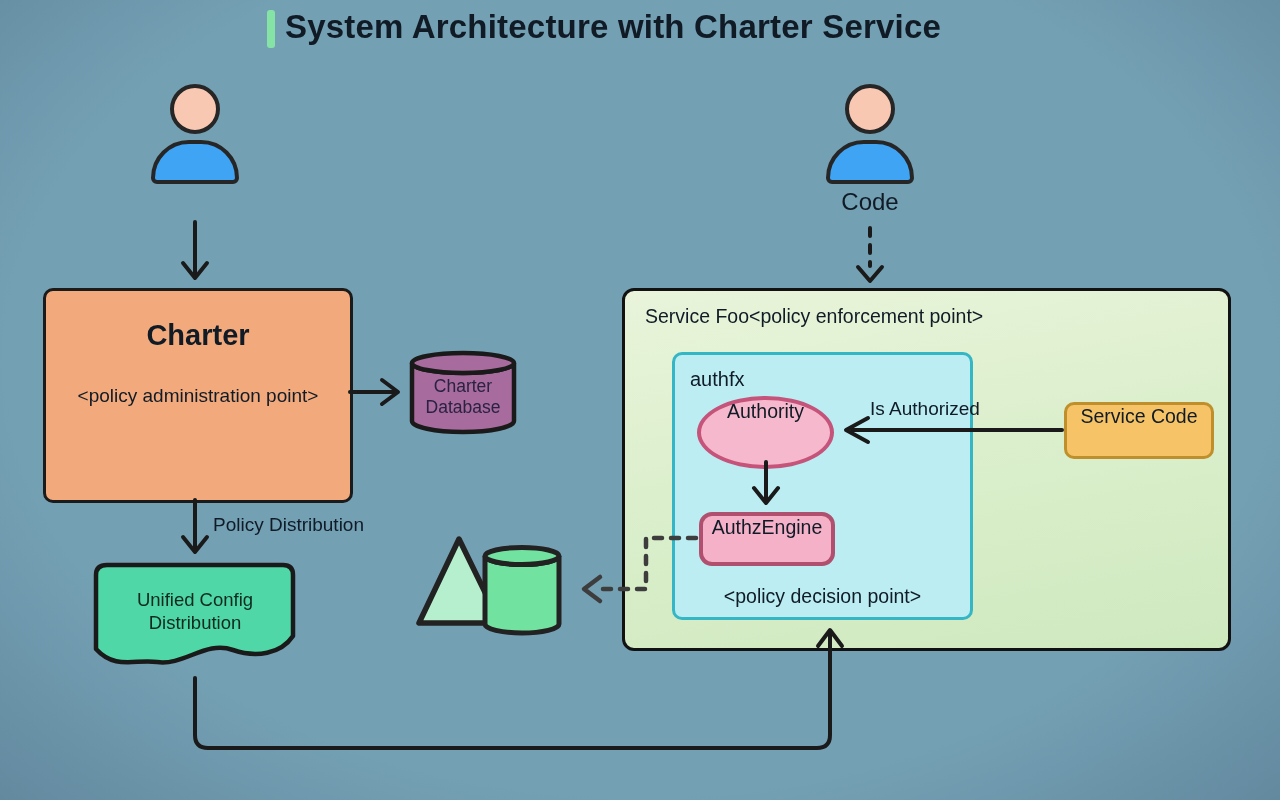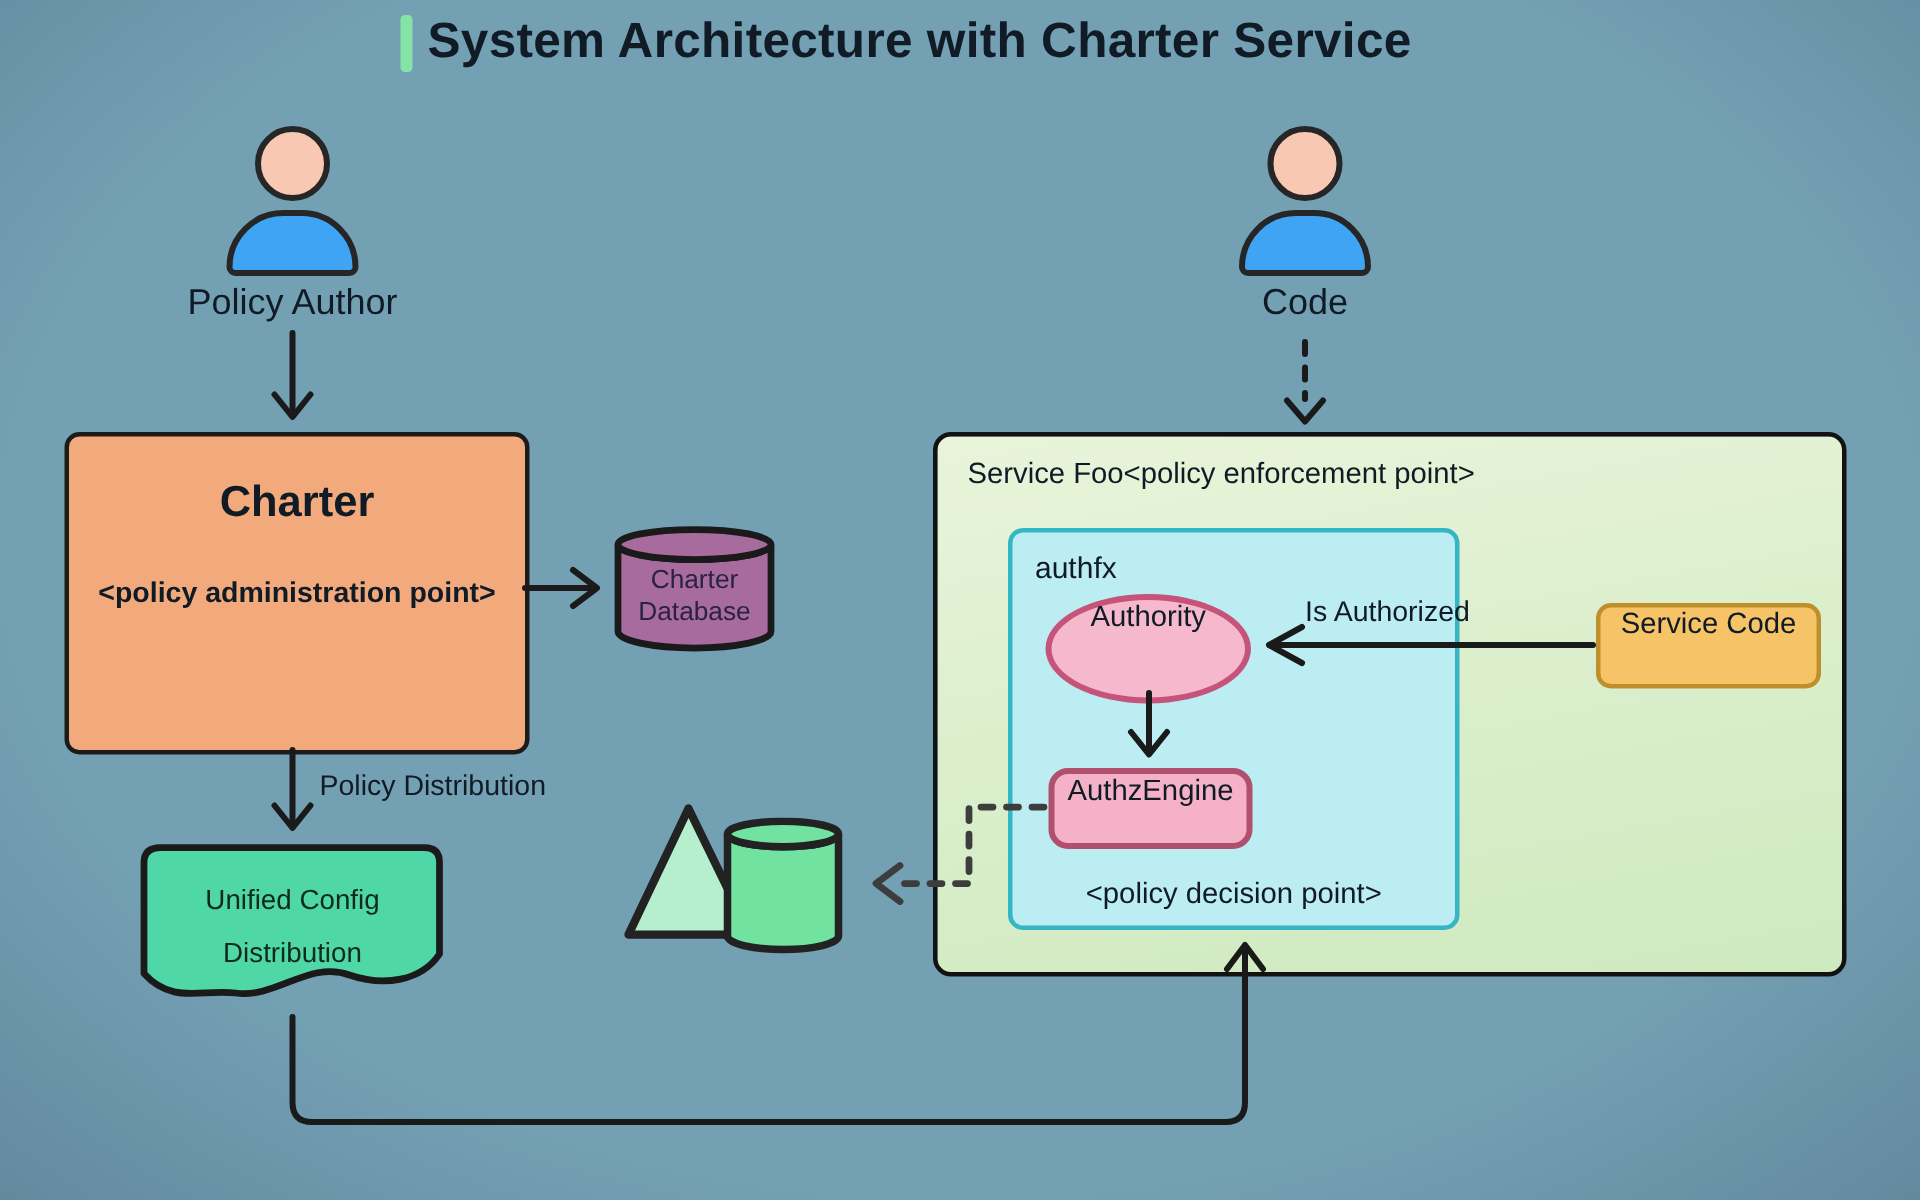--- a/index.html
+++ b/index.html
@@ -13,54 +13,53 @@
   .accent-bar{width:8px;height:38px;border-radius:3px;background:var(--accent-bar);}
   .title{font-size:33px;font-weight:700;letter-spacing:.2px;color:var(--ink);white-space:nowrap;}
   
   .person-head{width:50px;height:50px;border-radius:50%;border:4px solid #262626;background:var(--person-head);box-sizing:border-box;}
   .person-body{width:88px;height:44px;border:4px solid #262626;border-radius:44px 44px 7px 7px;background:var(--person-body);box-sizing:border-box;}
   .person-label{font-size:24px;font-weight:500;text-align:center;}
   
   .node{box-sizing:border-box;display:flex;justify-content:center;text-align:center;}
   .charter-box{background:var(--charter-fill);border:3.5px solid #1b1b1b;border-radius:10px;}
   .charter-title{font-size:29px;font-weight:600;text-align:center;}
-  .charter-sub{font-size:19px;font-weight:700;text-align:center;}
+  .charter-sub{font-size:19px;font-weight:400;text-align:center;}
   .service-foo{background:linear-gradient(170deg,#e9f4da 0%,#d9eeca 55%,#cfe9bf 100%);border:3.5px solid #121212;border-radius:12px;}
   .foo-label{font-size:19.5px;font-weight:500;white-space:nowrap;}
   .foo-label .annot{font-weight:400;}
   .authfx-box{background:var(--authfx-fill);border:3px solid var(--authfx-border);border-radius:10px;box-sizing:border-box;}
   .authfx-label{font-size:20px;font-weight:500;}
   .authority{background:var(--authority-fill);border:4px solid var(--authority-border);border-radius:50%;font-size:19.5px;font-weight:500;}
   .authz{background:var(--authz-fill);border:4px solid var(--authz-border);border-radius:13px;font-size:19.5px;font-weight:500;}
   .pdp{font-size:19.5px;font-weight:400;text-align:center;}
   .service-code{background:var(--service-code-fill);border:3px solid var(--service-code-border);border-radius:10px;font-size:19.5px;font-weight:500;}
   .edge-label{font-size:19px;font-weight:400;white-space:nowrap;}
   .center{text-align:center;}
   .shape-label{display:flex;align-items:center;justify-content:center;text-align:center;flex-direction:column;}
   .db-label{font-size:17.5px;font-weight:500;line-height:21px;color:#2a2240;}
-  .ucd-label{font-size:18.5px;font-weight:500;line-height:23px;color:#0e2a1f;margin-top:12px;}
+  .ucd-label{font-size:18.5px;font-weight:500;line-height:23px;color:#0e2a1f;}
   .ds-label{font-size:19.5px;font-weight:400;text-align:center;}
   svg{display:block;}
   .wire{stroke:var(--line);stroke-width:4;fill:none;stroke-linecap:round;stroke-linejoin:round;}
   .wire.dashed{stroke-dasharray:8 9;}
   .wire.gray{stroke:var(--dashed-line);stroke-width:4.5;}
 </style>
 </head>
 <body>
 
 <div class="stage">
 
   <div class="abs accent-bar" style="left:267px;top:10px;"></div>
   <div class="abs title" style="left:285px;top:8px;">System Architecture with Charter Service</div>
 
   <div class="abs" style="left:151px;top:84px;width:88px;height:104px;">
     <div class="person-head abs" style="left:19px;top:0;"></div>
     <div class="person-body abs" style="left:0;top:56px;"></div>
   </div>
-  <div class="abs person-label" style="left:95px;top:188px;width:200px;">Policy Author</div>
 
   <div class="abs" style="left:826px;top:84px;width:88px;height:104px;">
     <div class="person-head abs" style="left:19px;top:0;"></div>
     <div class="person-body abs" style="left:0;top:56px;"></div>
   </div>
   <div class="abs person-label" style="left:770px;top:188px;width:200px;">Code</div>
 
   <div class="abs charter-box" style="left:43px;top:288px;width:304px;height:209px;">
     <div class="abs charter-title" style="left:0;top:28px;width:100%;">Charter</div>
     <div class="abs charter-sub" style="left:0;top:94px;width:100%;">&lt;policy administration point&gt;</div>

